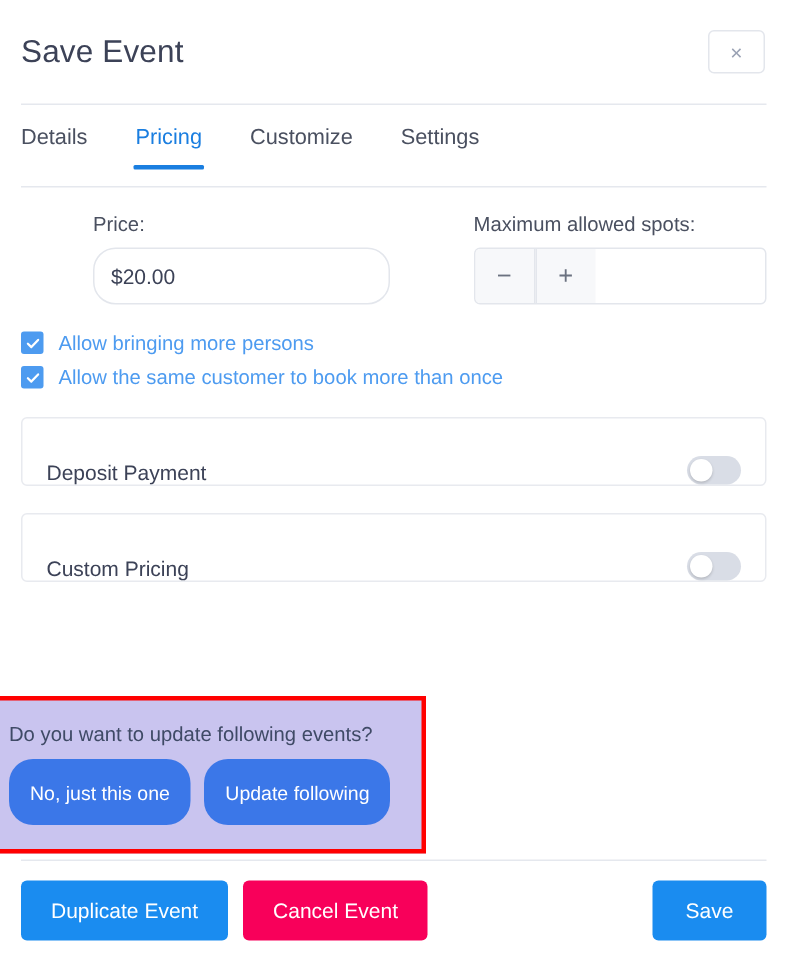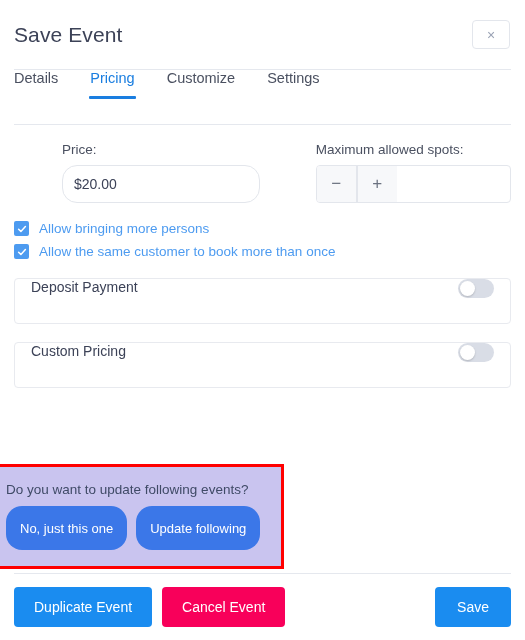--- a/index.html
+++ b/index.html
@@ -60,21 +60,21 @@
   .header-divider {
     height: 1px;
     background: #e5e8ee;
     margin: 7px 14px 0 14px;
   }
 
   
   .tabs {
     position: relative;
     display: flex;
-    align-items: flex-start;
+    align-items: center;
     padding: 0 14px;
     height: 56px;
     flex: none;
   }
   .tab {
     font-size: 14.5px;
     color: #4a5060;
     padding: 0 0 13px 0;
     margin-right: 32px;
     cursor: pointer;
@@ -201,21 +201,21 @@
   }
 
   
   .toggle-panel {
     margin-top: 18px;
     height: 46px;
     border: 1px solid #e8eaef;
     border-radius: 4px;
     background: #ffffff;
     display: flex;
-    align-items: flex-start;
+    align-items: flex-end;
     justify-content: space-between;
     padding: 0 16px;
   }
   .toggle-panel-label {
     font-size: 14px;
     color: #3c4257;
   }
   .toggle {
     width: 36px;
     height: 19px;

